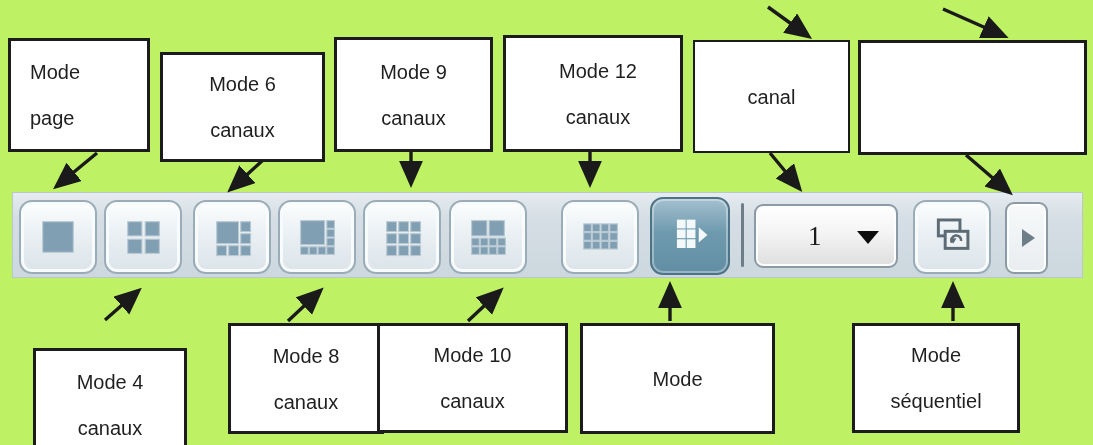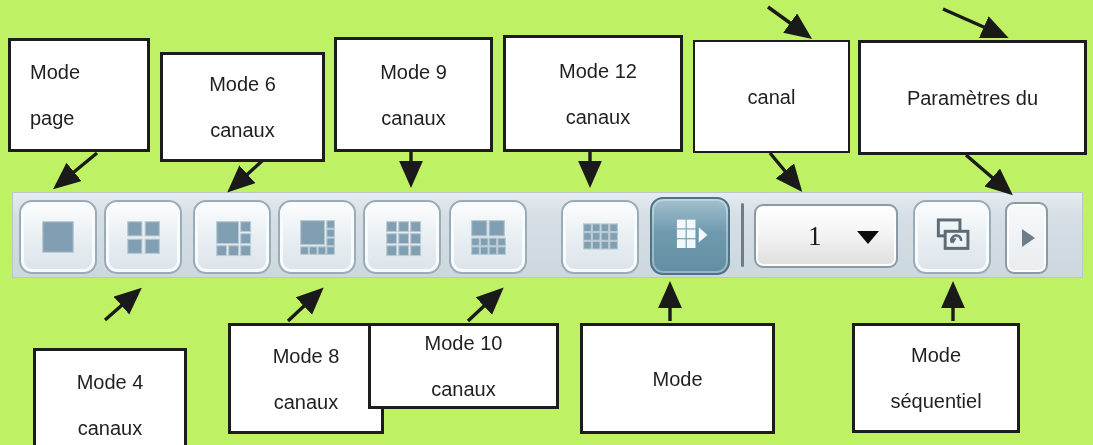--- a/index.html
+++ b/index.html
@@ -110,21 +110,20 @@
     <span>canaux</span>
   </div>
   <div class="callout" style="left:503px;top:35px;width:180px;height:117px;padding-left:10px;">
     <span>Mode 12</span>
     <span>canaux</span>
   </div>
   <div class="callout thin" style="left:693px;top:40px;width:157px;height:113px;">
     <span>canal</span>
   </div>
   <div class="callout" style="left:858px;top:40px;width:229px;height:115px;">
-    <span>Paramètres du</span>
   </div>
 
   <div class="toolbar">
 
     <button class="tbtn" style="left:6px;">
       <svg width="48" height="48" viewBox="0 0 44 44">
         <rect class="cell" x="8" y="8" width="28" height="28"></rect>
       </svg>
     </button>
 
@@ -241,21 +240,21 @@
   </div>
 
   <div class="callout" style="left:33px;top:320px;width:154px;height:113px;margin-top:28px;">
     <span>Mode 4</span>
     <span>canaux</span>
   </div>
   <div class="callout" style="left:208px;top:323px;width:156px;height:111px;margin-left:20px;">
     <span>Mode 8</span>
     <span>canaux</span>
   </div>
-  <div class="callout" style="left:368px;top:323px;width:191px;height:86px;">
+  <div class="callout" style="left:377px;top:323px;width:191px;height:110px;">
     <span>Mode 10</span>
     <span>canaux</span>
   </div>
   <div class="callout" style="left:580px;top:323px;width:195px;height:111px;">
     <span>Mode</span>
   </div>
   <div class="callout" style="left:852px;top:323px;width:168px;height:110px;">
     <span>Mode</span>
     <span>séquentiel</span>
   </div>

